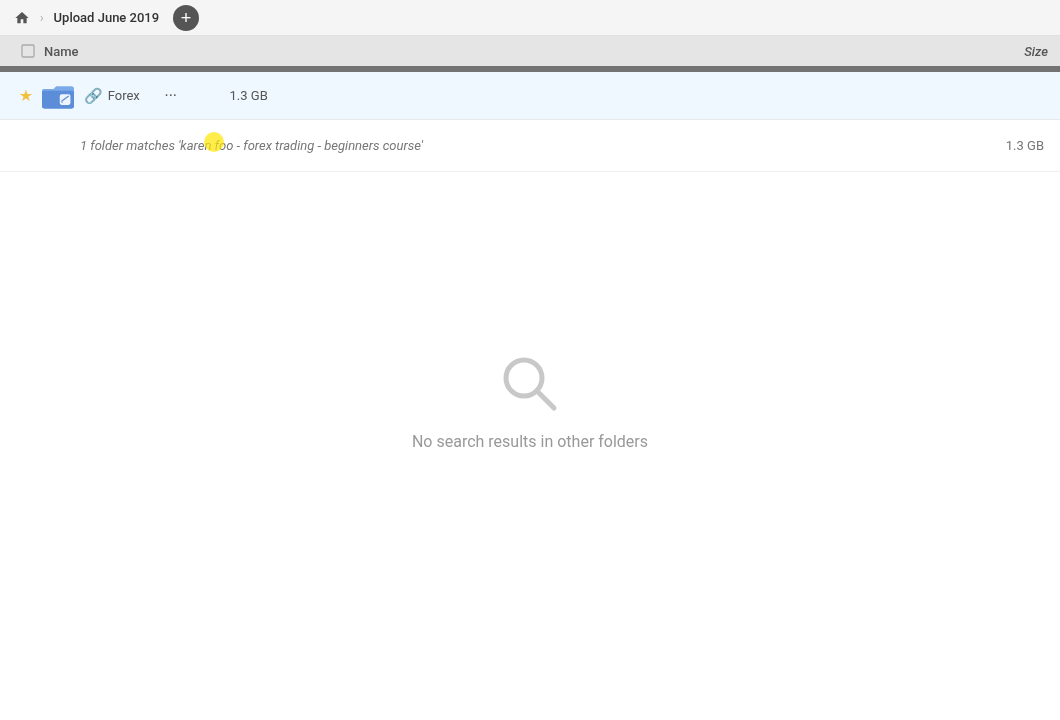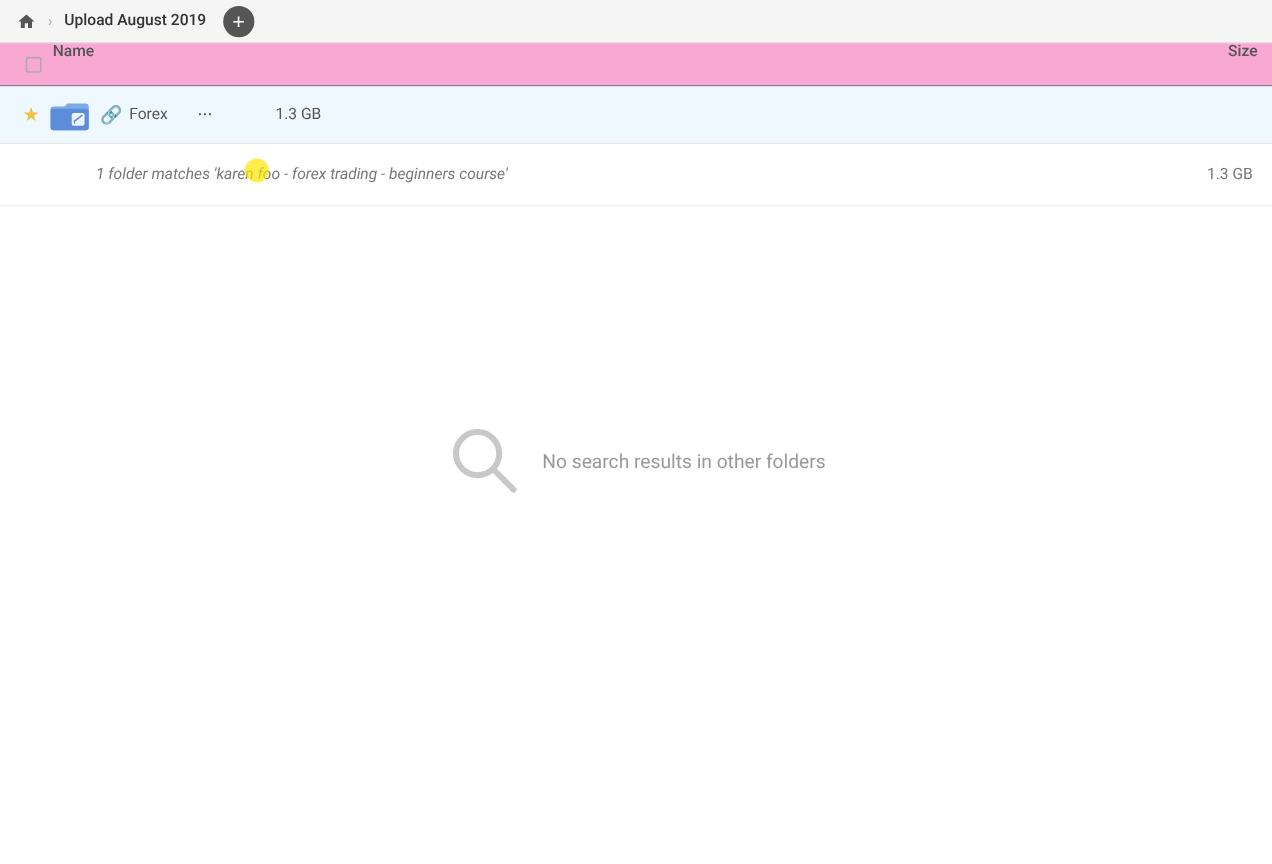--- a/index.html
+++ b/index.html
@@ -66,24 +66,25 @@
       font-size: 18px;
       line-height: 1;
       cursor: pointer;
       border: none;
       margin-left: 4px;
     }
 
     
     .column-header {
       display: flex;
+      align-items: center;
       height: 36px;
       padding: 0 12px;
-      border-bottom: 1px solid #737373;
-      background: #f9a8d4;
+      border-bottom: 6px solid #737373;
+      background: #e5e5e5;
     }
 
     .col-checkbox {
       width: 32px;
       display: flex;
       align-items: center;
       justify-content: center;
     }
 
     .col-name {
@@ -92,20 +93,21 @@
       color: #555;
       font-weight: 500;
     }
 
     .col-size {
       width: 80px;
       text-align: right;
       font-size: 13px;
       color: #555;
       font-weight: 500;
+      font-style: italic;
     }
 
     
     .file-row {
       display: flex;
       align-items: center;
       height: 48px;
       padding: 0 12px;
       background: #f0f8ff;
       border-bottom: 1px solid #e8e8e8;
@@ -192,21 +194,21 @@
     .match-size {
       font-size: 13px;
       color: #777;
       width: 70px;
       text-align: right;
     }
 
     
     .empty-state {
       display: flex;
-      flex-direction: row;
+      flex-direction: column;
       align-items: center;
       justify-content: center;
       margin-top: 180px;
       gap: 16px;
     }
 
     .empty-search-icon {
       width: 64px;
       height: 64px;
       color: #c0c0c0;
@@ -245,21 +247,21 @@
 </head>
 <body>
 
 <div class="top-bar">
   <div class="home-icon-wrap">
     <svg width="16" height="16" viewBox="0 0 24 24" fill="currentColor">
       <path d="M10 20v-6h4v6h5v-8h3L12 3 2 12h3v8z"></path>
     </svg>
   </div>
   <span class="breadcrumb-separator">›</span>
-  <span class="breadcrumb-label">Upload August 2019</span>
+  <span class="breadcrumb-label">Upload June 2019</span>
   <button class="add-button">+</button>
 </div>
 
 <div class="column-header">
   <div class="col-checkbox">
     <svg width="16" height="16" viewBox="0 0 24 24" fill="none" stroke="#aaa" stroke-width="2">
       <rect x="3" y="3" width="18" height="18" rx="2"></rect>
     </svg>
   </div>
   <div class="col-name">Name</div>

